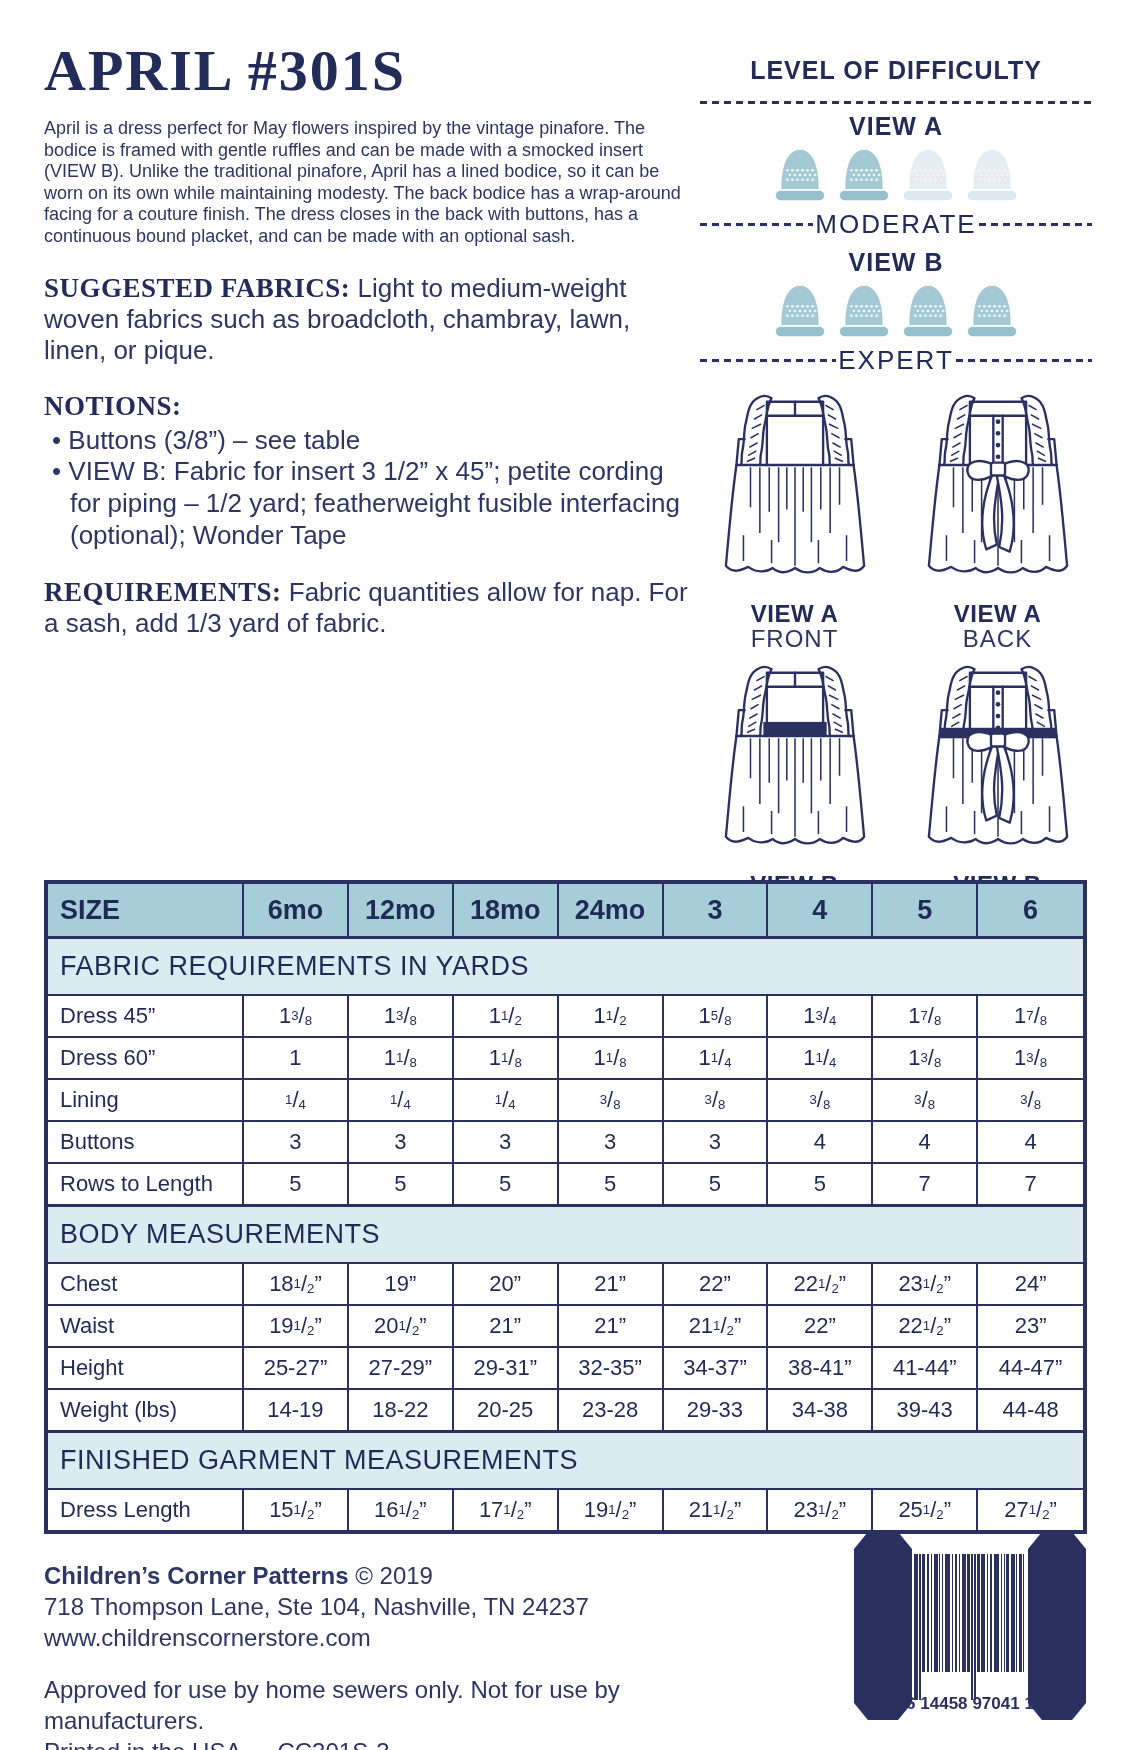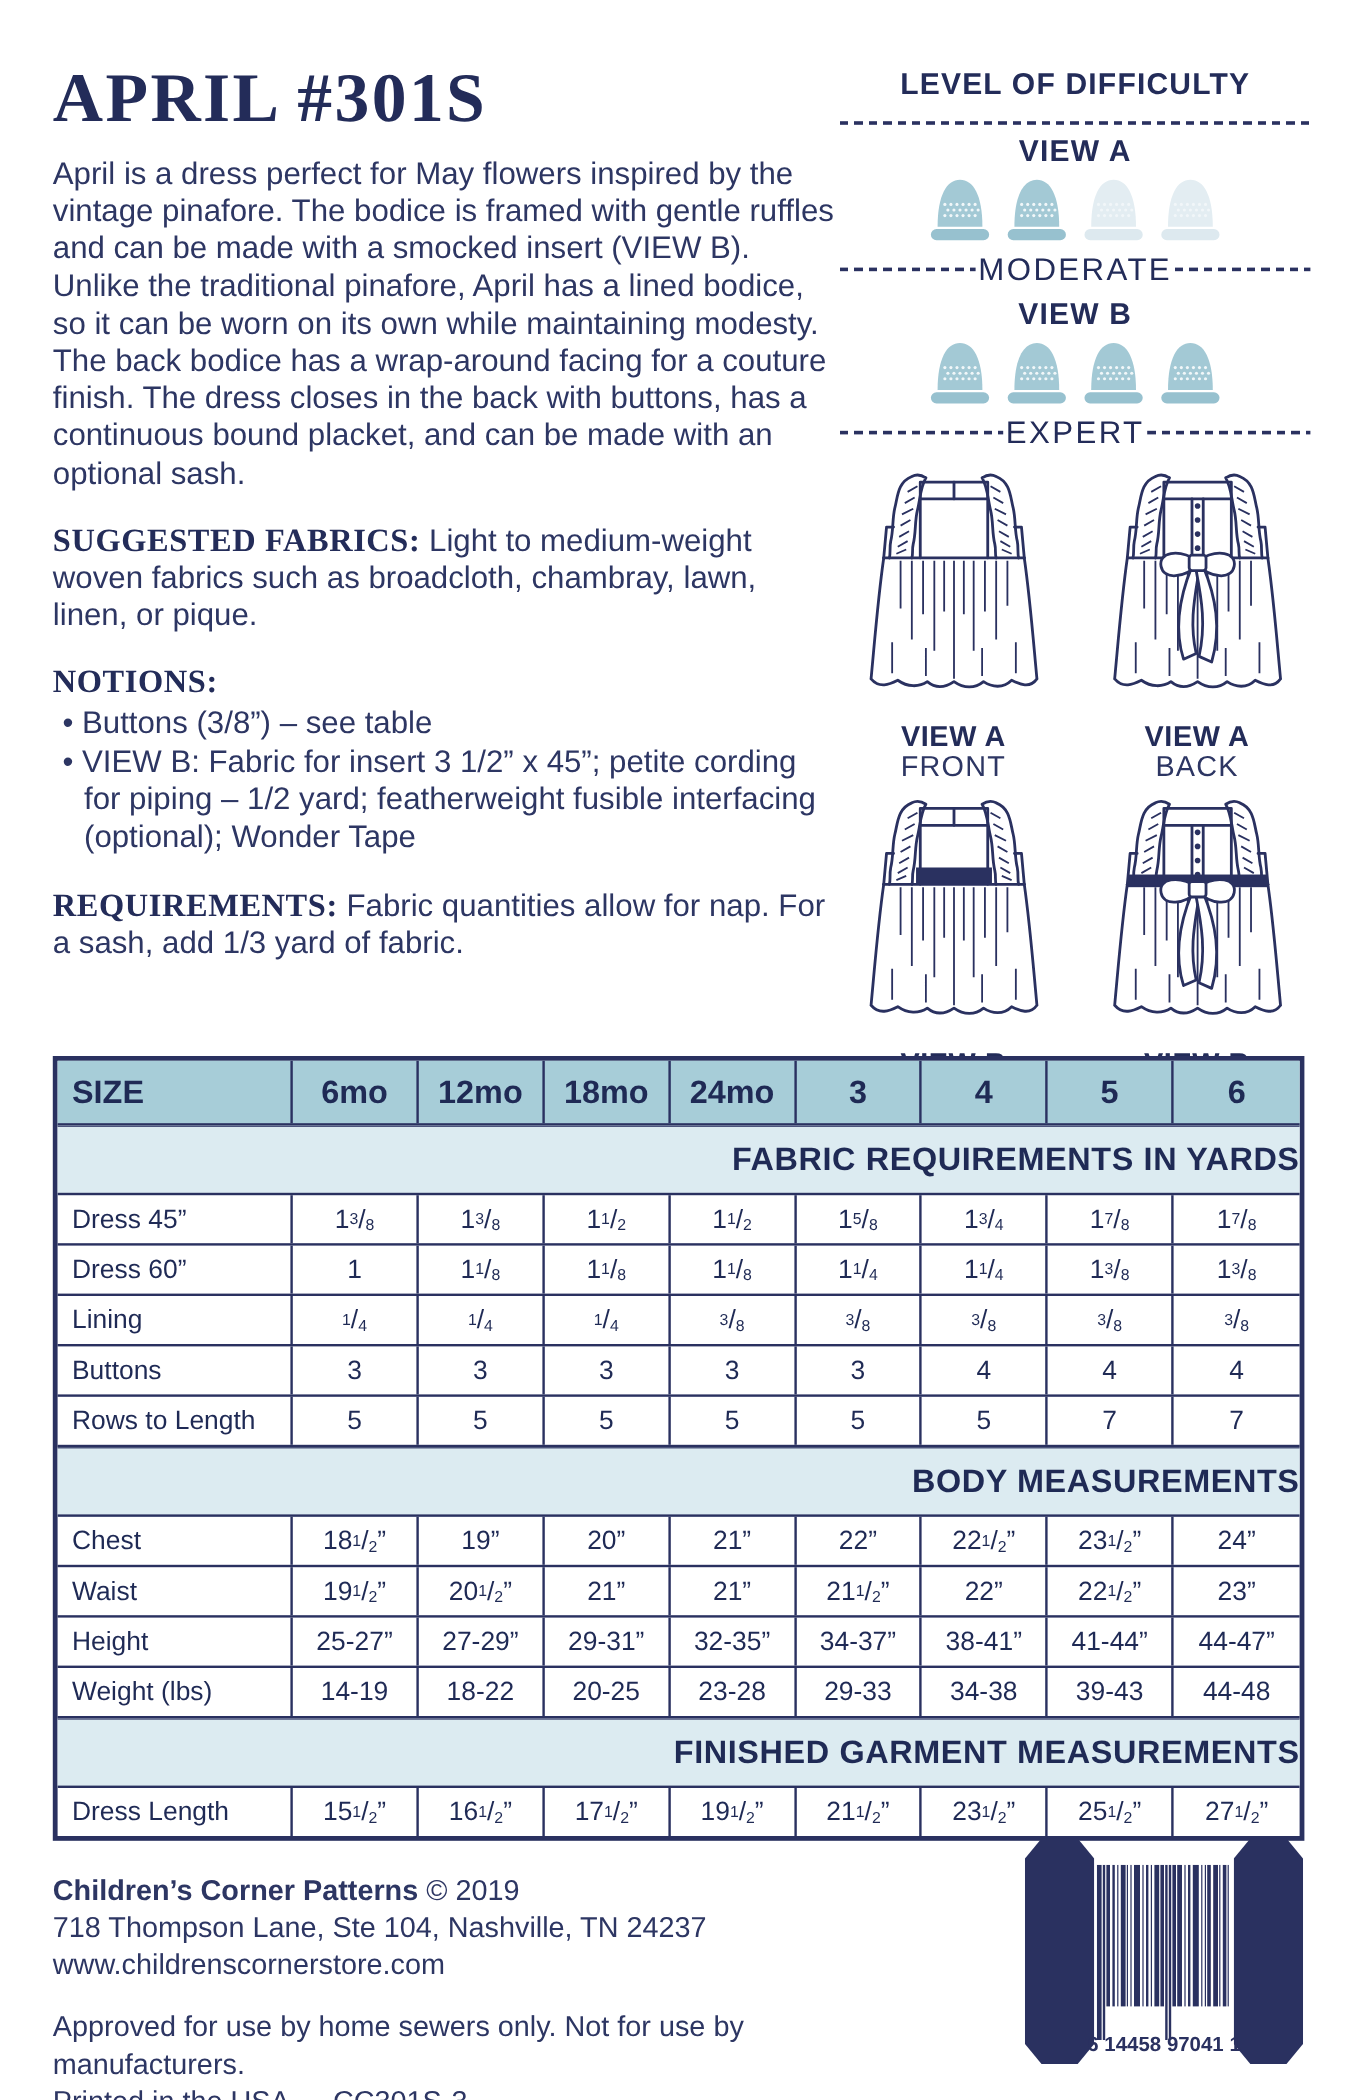--- a/index.html
+++ b/index.html
@@ -11,23 +11,23 @@
   html,body{margin:0;padding:0;background:#e8e8e8;}
   .page{
     position:relative;width:1125px;height:1750px;background:#ffffff;
     margin:0 auto;overflow:hidden;
     font-family:"Liberation Sans","DejaVu Sans",sans-serif;color:var(--navy-text);
   }
   
   .left-col{position:absolute;left:44px;top:30px;width:652px;}
   .title{
     font-family:"Liberation Serif","DejaVu Serif",serif;font-weight:700;
-    font-size:58px;letter-spacing:2px;color:#232c59;margin:18px 0 14px 0;
-  }
-  .desc{font-size:26px;line-height:1.20;margin:0;}
+    font-size:58px;letter-spacing:2px;color:#232c59;margin:7px 0 14px 0;
+  }
+  .desc{font-size:18px;line-height:1.20;margin:0;}
   .para{font-size:26px;line-height:1.20;margin:24px 0 0 0;}
   .shead{
     font-family:"Liberation Serif","DejaVu Serif",serif;font-weight:700;
     font-size:27px;color:#232c59;letter-spacing:0.5px;
   }
   ul.notions{list-style:none;margin:2px 0 0 0;padding:0;font-size:26px;line-height:1.22;}
   ul.notions li{padding-left:26px;text-indent:-18px;}
   ul.notions li:before{content:"• ";}
   
   .right-col{position:absolute;left:700px;top:40px;width:392px;}
@@ -56,23 +56,22 @@
     display:flex;align-items:center;justify-content:center;
     border-right:2px solid var(--navy);min-height:40px;
     font-size:22px;white-space:nowrap;color:#1f2a55;
   }
   .tcell:last-child{border-right:none;}
   .tcell.label-col{justify-content:flex-start;padding-left:12px;}
   .thead{background:var(--teal);}
   .thead .tcell{font-weight:700;font-size:27px;min-height:52px;color:#1f2a55;}
   .tband{
     background:var(--band);border-bottom:2px solid var(--navy);border-top:1px solid var(--navy);
-    font-weight:700;font-size:27px;letter-spacing:0.5px;color:#1f2a55;
+    font-weight:400;font-size:27px;letter-spacing:0.5px;color:#1f2a55;
     padding:12px 0 12px 12px;
-    text-align:right;
   }
   .tcell sup{font-size:0.60em;line-height:0;vertical-align:super;}
   .tcell sub{font-size:0.60em;line-height:0;position:relative;top:0.35em;}
   
   .footer{position:absolute;left:44px;top:1560px;width:700px;font-size:24px;line-height:1.30;}
   .footer .bold{font-weight:700;}
   .footer .approval-block{margin-top:20px;}
   
   .barcode{position:absolute;left:854px;top:1532px;width:232px;height:188px;}
   .pillar{

